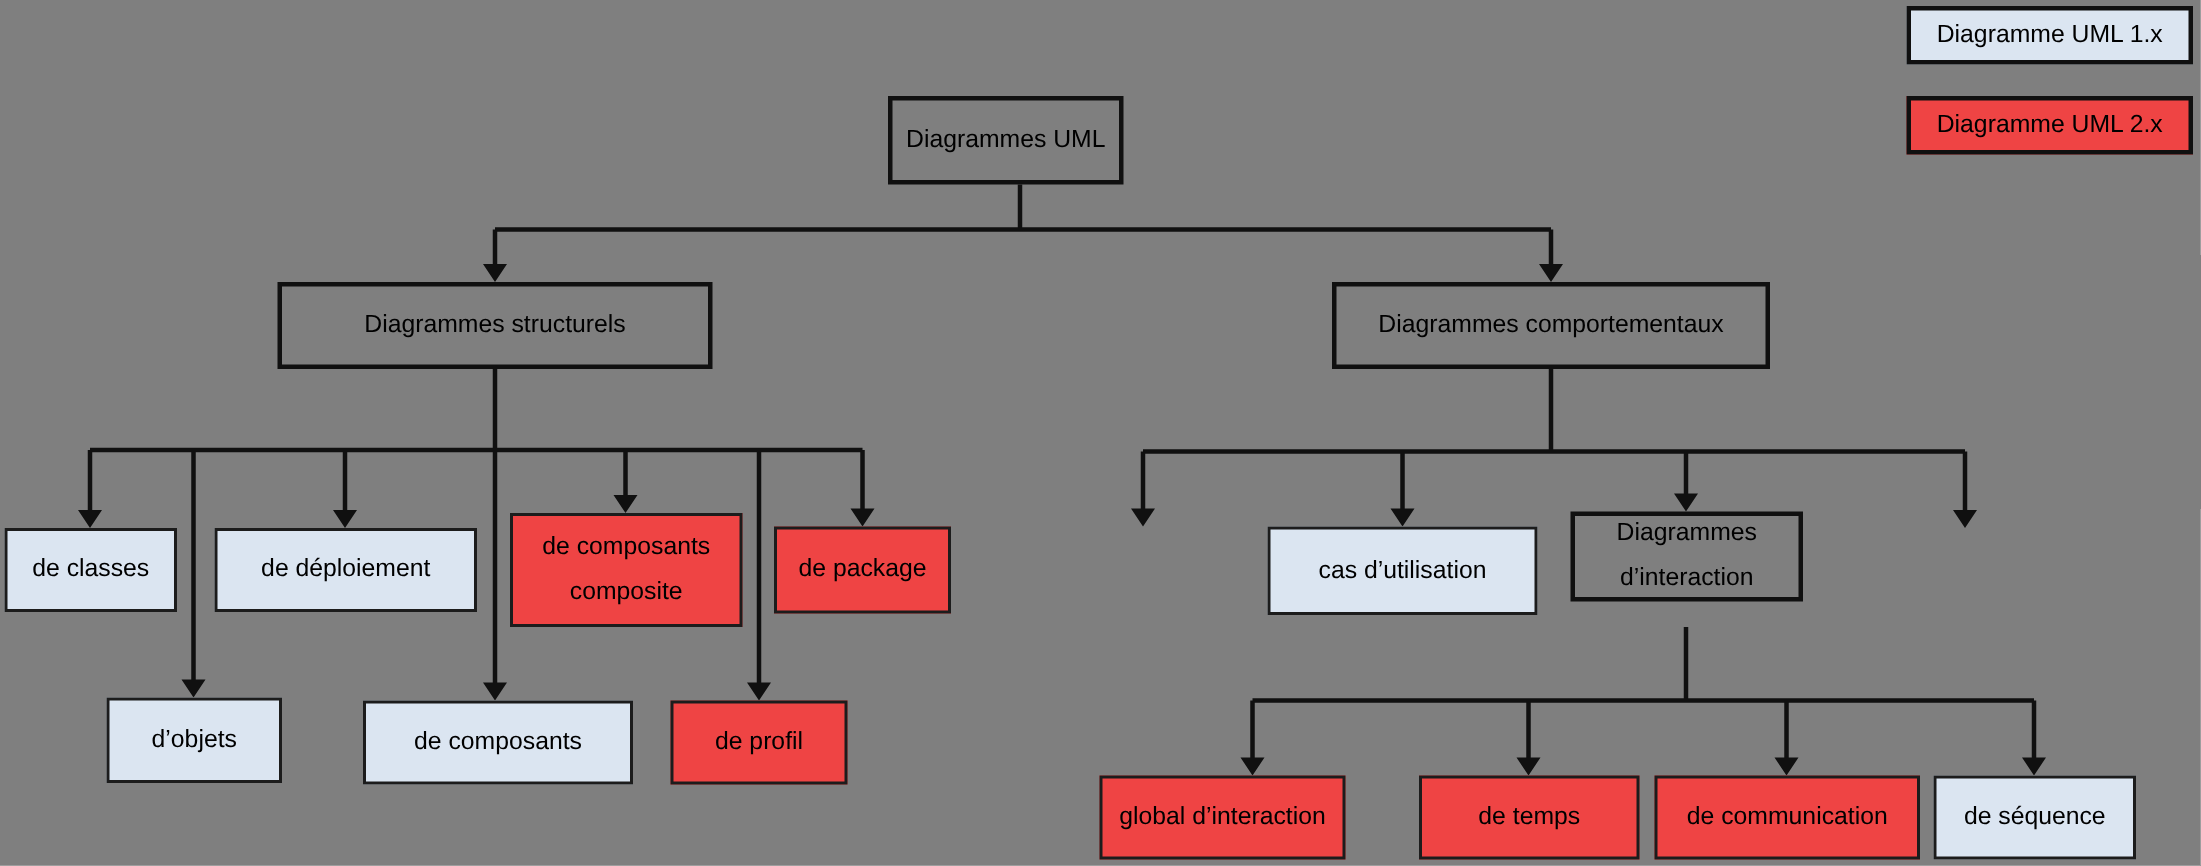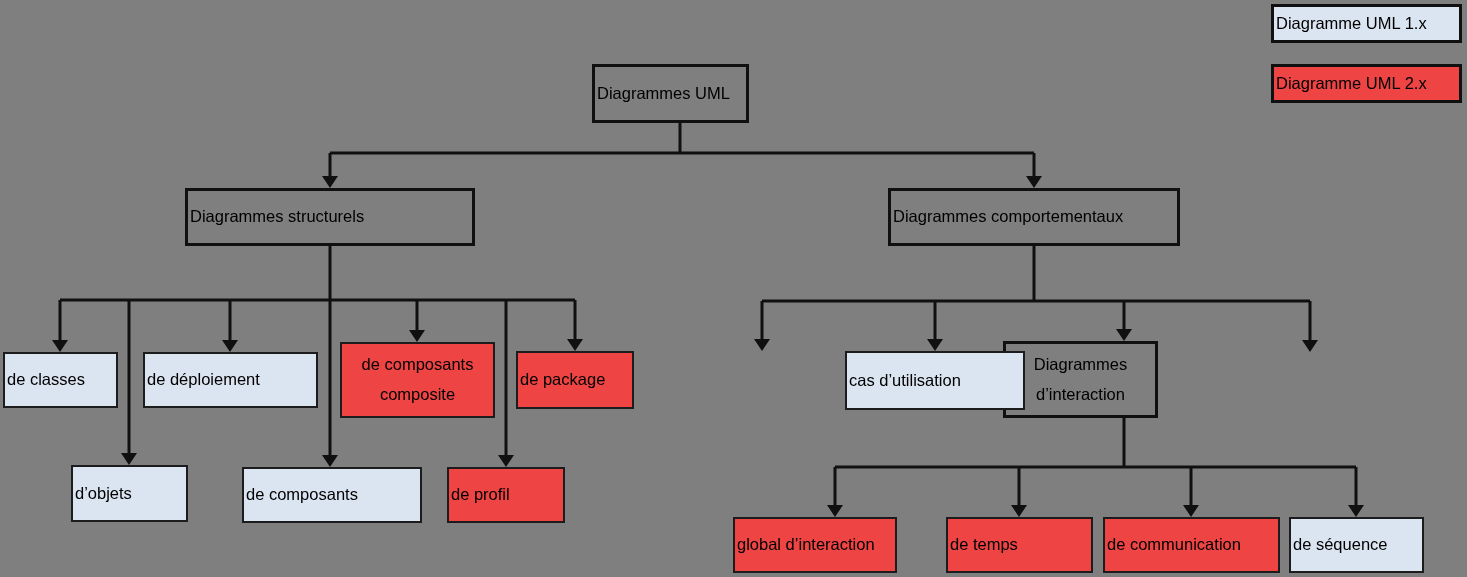--- a/index.html
+++ b/index.html
@@ -14,20 +14,21 @@
   .connector-layer {
     position: absolute;
     left: 0; top: 0;
     width: 1467px; height: 577px;
   }
   .box {
     position: absolute;
     box-sizing: border-box;
     display: flex;
     align-items: center;
+    justify-content: center;
     text-align: center;
     padding: 2px;
     color: #000;
     font-size: 16.5px;
     line-height: 1.8;
     border: 2px solid #1c1c1c;
     background: #dbe5f1;
   }
   .box.pink { background: #ef4444; }
   .box.neutral { background: transparent; border-width: 3px; border-color: #101010; }
@@ -68,21 +69,21 @@
 
   <div class="box neutral" style="left:592px;top:64px;width:157px;height:59px">
     <span>Diagrammes UML</span>
   </div>
   <div class="box neutral" style="left:185px;top:188px;width:290px;height:58px">
     <span>Diagrammes structurels</span>
   </div>
   <div class="box neutral" style="left:888px;top:188px;width:292px;height:58px">
     <span>Diagrammes comportementaux</span>
   </div>
-  <div class="box neutral" style="left:1003px;top:341px;width:155px;height:77px">
+  <div class="box neutral" style="left:1047px;top:341px;width:155px;height:60px">
     <span>Diagrammes d’interaction</span>
   </div>
 
   <div class="box" style="left:3px;top:352px;width:115px;height:56px">
     <span>de classes</span>
   </div>
   <div class="box" style="left:143px;top:352px;width:175px;height:56px">
     <span>de déploiement</span>
   </div>
   <div class="box pink" style="left:340px;top:342px;width:155px;height:76px">

